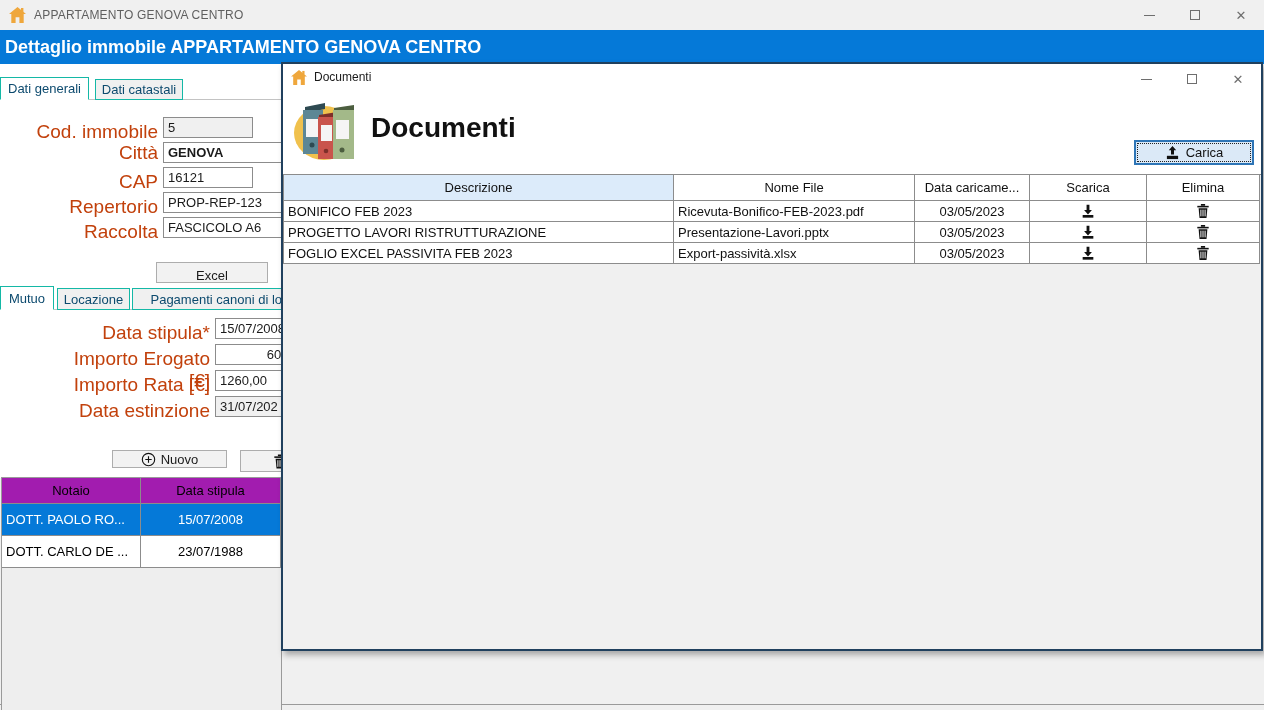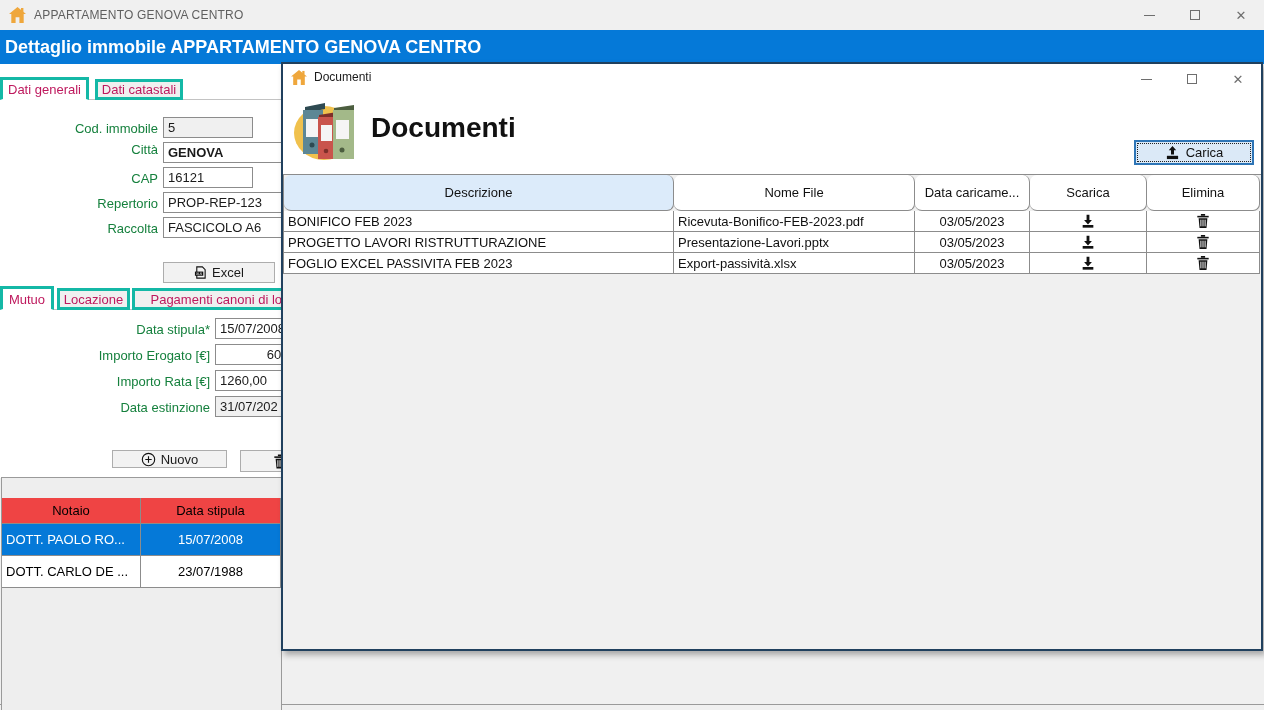--- a/index.html
+++ b/index.html
@@ -20,45 +20,45 @@
 
   .banner { position:absolute; left:0; top:30px; width:1264px; height:34px;
     background:#0579d8; color:#fff; display:flex; align-items:center; }
   .banner-title { font-size:18px; font-weight:bold; margin-left:5px; }
 
   .content { position:absolute; left:0; top:64px; width:1264px; height:641px;
     background:#f0f0f0; border-bottom:1px solid #9a9a9a; }
   .content-white { position:absolute; left:0; top:0; width:660px; height:414px; background:#fff; }
 
   
-  .tab { position:absolute; font-size:13px; color:#be185d; display:flex;
-    align-items:center; justify-content:center; border:3px solid #14b8a6; cursor:default; }
+  .tab { position:absolute; font-size:13px; color:#0c4a6e; display:flex;
+    align-items:center; justify-content:center; border:1px solid #14b8a6; cursor:default; }
   .tab.active { background:#fff; border-bottom:1px solid #fff; z-index:2; }
   .tab.inactive { background:#f0f0f0; }
   .tabline { position:absolute; height:0; border-top:1px solid #c3c3c3; }
 
   
-  .flabel { position:absolute; font-size:13px; color:#15803d; text-align:right; width:150px; }
+  .flabel { position:absolute; font-size:19px; color:#c2410c; text-align:right; width:150px; }
   .ffield { position:absolute; height:21px; background:#fff; border:1px solid #8c8c8c;
     font-size:13px; color:#1a1a1a; padding:2px 3px 0 4px; overflow:hidden; white-space:nowrap; }
   .ffield.disabled { background:#f0f0f0; }
 
   .btn { position:absolute; background:#f2f2f2; border:1px solid #adadad;
     display:flex; align-items:center; justify-content:center; gap:5px;
     font-size:13px; color:#1a1a1a; cursor:default; }
 
   
   .np { position:absolute; left:1px; top:413px; width:281px; height:292px;
     background:#eeeeee; border:1px solid #9a9a9a; }
   .ntable { position:absolute; left:0; top:0; width:279px; }
   .nrow { display:grid; grid-template-columns:139px 140px; }
   .ncell { border-right:1px solid #8c8c8c; border-bottom:1px solid #8c8c8c;
     font-size:13px; padding:0 4px; display:flex; align-items:center; background:#fff;
     white-space:nowrap; overflow:hidden; }
-  .nhead .ncell { height:26px; justify-content:center; background:#ef4444;margin-top:20px; }
+  .nhead .ncell { height:26px; justify-content:center; background:#a21caf; }
   .ndata .ncell { height:32px; }
   .ndata .ncell.c2 { justify-content:center; }
   .ndata.selected .ncell { background:#0579d8; color:#fff; }
 
   
   .dialog { position:absolute; left:281px; top:62px; width:982px; height:589px;
     background:#f0f0f0; border:2px solid #20405e; box-shadow:3px 4px 6px rgba(0,0,0,.3); z-index:10; }
   .dlg-titlebar { position:absolute; left:0; top:0; width:978px; height:26px;
     background:#fff; display:flex; align-items:center; }
   .dlg-titlebar .app-icon { margin-left:8px; width:16px; height:15px; }
@@ -70,21 +70,21 @@
   .carica-btn { position:absolute; right:7px; top:50px; width:120px; height:25px;
     background:#dbe9f7; border:2px solid #2e75b6; display:flex; align-items:center;
     justify-content:center; gap:6px; font-size:13px; color:#111; cursor:default; }
   .carica-btn .focus-ring { position:absolute; inset:1px; border:1px dotted #222; pointer-events:none; }
 
   .dtable { position:absolute; left:0; top:110px; width:978px; border-top:1px solid #8c8c8c; border-left:1px solid #8c8c8c; }
   .drow { display:grid; grid-template-columns:390px 241px 115px 117px 113px; }
   .dcell { border-right:1px solid #8c8c8c; border-bottom:1px solid #8c8c8c;
     background:#fff; font-size:13px; color:#111; display:flex; align-items:center;
     padding:0 4px; white-space:nowrap; overflow:hidden; }
-  .dhead .dcell { height:36px; justify-content:center;border-radius:7px; }
+  .dhead .dcell { height:26px; justify-content:center; }
   .dhead .dcell.hl { background:#dcebfa; }
   .ddata .dcell { height:21px; }
   .dcell.center { justify-content:center; }
   .icon-btn { display:flex; align-items:center; justify-content:center; width:100%; cursor:pointer; }
 </style>
 </head>
 <body>
 
 <div class="titlebar">
   <svg class="app-icon" viewBox="0 0 17 16">
@@ -128,21 +128,21 @@
 
   <div class="flabel" style="left:8px;top:107px;">CAP</div>
   <div class="ffield" style="left:163px;top:103px;width:90px;">16121</div>
 
   <div class="flabel" style="left:8px;top:132px;">Repertorio</div>
   <div class="ffield" style="left:163px;top:128px;width:150px;">PROP-REP-123</div>
 
   <div class="flabel" style="left:8px;top:157px;">Raccolta</div>
   <div class="ffield" style="left:163px;top:153px;width:150px;">FASCICOLO A6</div>
 
-  <div class="btn" style="left:163px;top:198px;width:112px;height:21px;">
+  <div class="btn" style="left:156px;top:198px;width:112px;height:21px;flex-direction:column;">
     <svg width="13" height="13" viewBox="0 0 14 14">
       <path d="M3 1 h6 l3 3 v9 H3 Z" fill="none" stroke="#111" stroke-width="1.2"></path>
       <rect x="1" y="6" width="9" height="4.5" fill="#111"></rect>
       <text x="5.5" y="9.7" font-size="3.6" fill="#fff" text-anchor="middle" font-family="DejaVu Sans,sans-serif">XLS</text>
     </svg>
     <span>Excel</span>
   </div>
 
   <div class="tabline" style="left:0;top:245px;width:660px;"></div>
   <div class="tab active" style="left:0;top:222px;width:54px;height:24px;">

